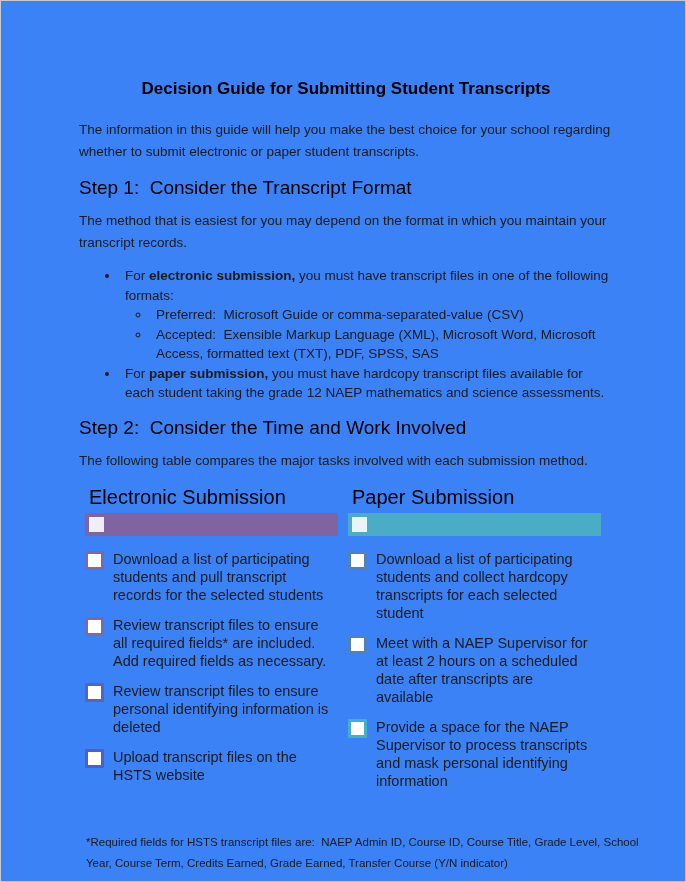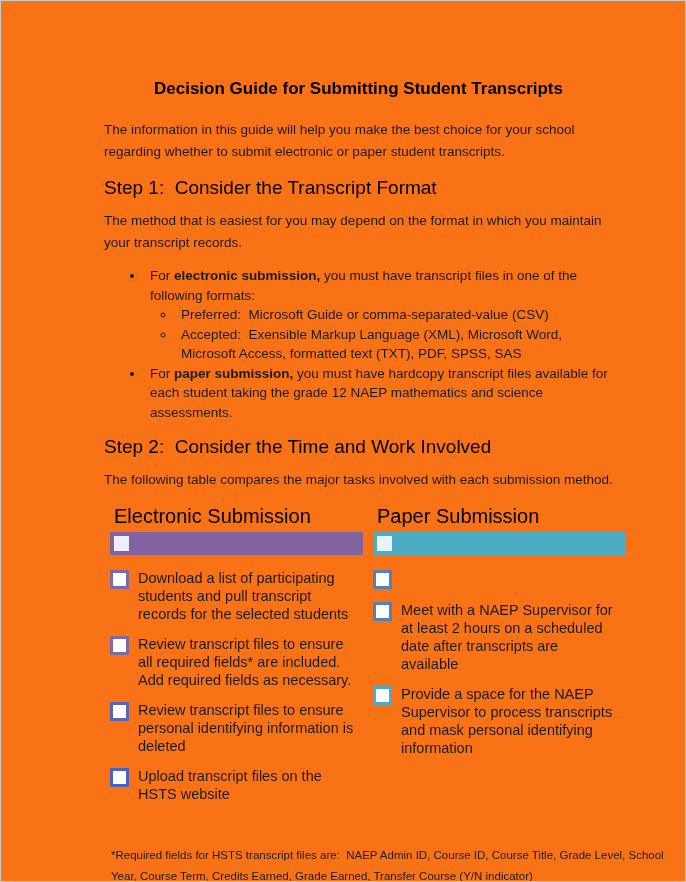--- a/index.html
+++ b/index.html
@@ -1,25 +1,24 @@
 <!DOCTYPE html>
 <html><head>
 <meta charset="utf-8">
 <style>
   html,body{margin:0;padding:0;background:#ffffff;}
   .page{
     position:relative;
     width:686px;height:882px;
     box-sizing:border-box;
-    background:#f97316;
+    background:#3b82f6;
     border:1px solid #c9c9c9;
     font-family:"Liberation Sans", sans-serif;
     color:#1b1b1b;
     overflow:hidden;
-    padding-left:25px;
   }
   .content{padding:0 72px 0 78px;}
   .doc-title{
     margin-top:78px;
     text-align:center;
     font-size:17px;
     font-weight:bold;
     color:#000000;
   }
   .body-text{
@@ -160,20 +159,21 @@
     </div>
 
     <div class="col">
       <div class="col-header">Paper Submission</div>
       <div class="color-bar" style="background-color: rgb(75, 172, 198);">
         <div class="bar-chip" style="background-color: rgb(234, 244, 248);"></div>
       </div>
       <div class="checklist">
         <div class="check-item">
           <div class="checkbox" style="border-color: rgb(79, 129, 189);"></div>
+          <div class="check-text">Download a list of participating students and collect hardcopy transcripts for each selected student</div>
         </div>
         <div class="check-item">
           <div class="checkbox" style="border-color: rgb(79, 129, 189);"></div>
           <div class="check-text">Meet with a NAEP Supervisor for at least 2 hours on a scheduled date after transcripts are available</div>
         </div>
         <div class="check-item">
           <div class="checkbox" style="border-color: rgb(69, 175, 203);"></div>
           <div class="check-text">Provide a space for the NAEP Supervisor to process transcripts and mask personal identifying information</div>
         </div>
       </div>

